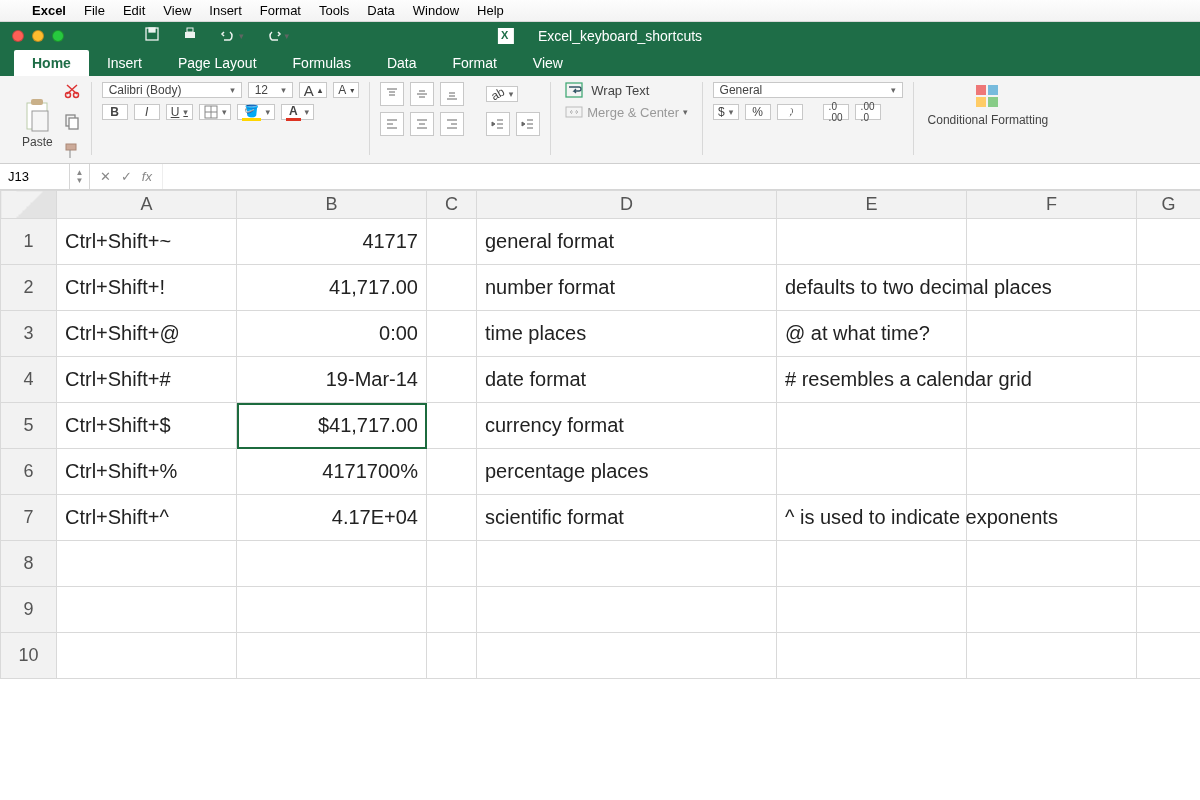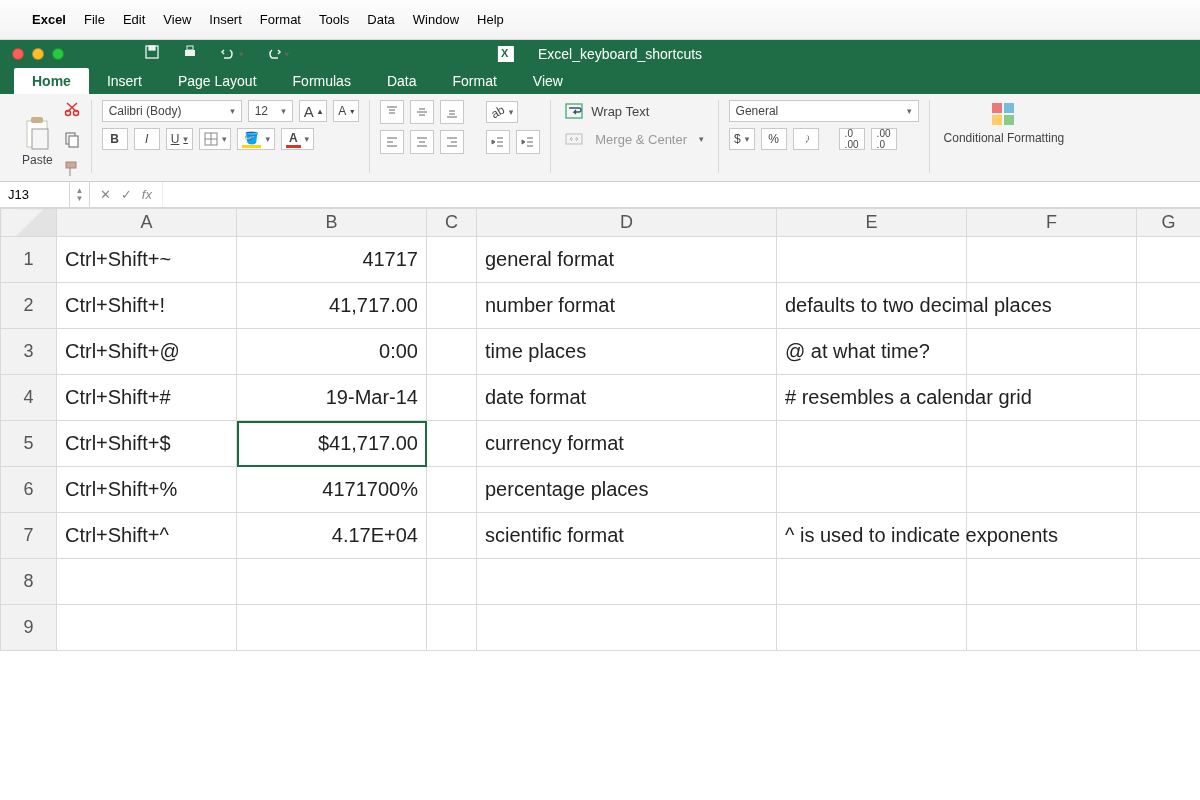--- a/index.html
+++ b/index.html
@@ -1,21 +1,21 @@
 <!DOCTYPE html>
 <html><head>
 <meta charset="utf-8">
 <style>
   * { box-sizing: border-box; }
   html, body { margin: 0; padding: 0; font-family: -apple-system, "Helvetica Neue", Arial, sans-serif; background: #fff; }
   body { width: 1200px; height: 800px; overflow: hidden; }
 
   
   .mac-menubar {
-    height: 40px; background: linear-gradient(#fdfdfd, #f3f3f3);
+    height: 22px; background: linear-gradient(#fdfdfd, #f3f3f3);
     border-bottom: 1px solid #d8d8d8;
     display: flex; align-items: center; gap: 18px;
     padding: 0 14px; font-size: 13px; color: #000;
   }
   .mac-menubar .apple { font-size: 15px; }
   .mac-menubar .bold { font-weight: 700; }
 
   
   .titlebar {
     height: 28px; background: #1e6d47;
@@ -47,21 +47,21 @@
     background: #f4f4f4; border-bottom: 1px solid #cfcfcf;
     padding: 6px 8px 8px 8px; display: flex; gap: 0;
   }
   .rgroup { border-right: 1px solid #d8d8d8; padding: 0 10px; display: flex; flex-direction: column; gap: 6px; }
   .rgroup:last-child { border-right: none; }
   .rowline { display: flex; align-items: center; gap: 6px; }
 
   .big-btn { display:flex; flex-direction:column; align-items:center; gap:2px; font-size:12px; color:#444; padding: 0 4px; }
 
   .control, .icon-btn, .combo {
-    border: 1px solid #c8c8c8; background: #fff; height: 22px; display:flex; align-items:center; justify-content:center; font-size:12px; color:#444;
+    border: 1px solid #c8c8c8; background: #fff; height: 16px; display:flex; align-items:center; justify-content:center; font-size:12px; color:#444;
   }
   .combo { padding: 0 6px; gap:6px; }
   .combo .caret, .icon-btn .caret, .quick .caret { font-size:9px; color:#666; }
   .icon-btn { min-width: 26px; padding: 0 4px; gap:4px; }
   .icon-btn.flat { border:none; background:transparent; }
   .sq { width:24px; height:24px; border:1px solid #c8c8c8; background:#fff; display:flex;align-items:center;justify-content:center; }
 
   .font-name { width: 140px; justify-content: space-between; }
   .font-size { width: 45px; justify-content: space-between; }
   .num-format { width: 190px; justify-content: space-between; }
@@ -290,21 +290,21 @@
     <div class="rowline">
       <div class="icon-btn flat" style="gap:8px;font-size:13px;">
         <svg width="18" height="16" stroke="#4a7" fill="none" stroke-width="1.3">
             <rect x="1" y="1" width="16" height="14"></rect>
             <path d="M4 5h10a2 2 0 0 1 0 4H9l2-2m-2 2l2 2" stroke="#356"></path>
           </svg>
         <span>Wrap Text</span>
       </div>
     </div>
     <div class="rowline">
-      <div class="icon-btn flat" style="gap:12px;font-size:13px;color:#999;">
+      <div class="icon-btn flat" style="gap:4px;font-size:13px;color:#999;">
         <svg width="18" height="16" stroke="#bbb" fill="none">
             <rect x="1" y="3" width="16" height="10"></rect>
             <path d="M5 8h3m2 0h3M7 6l-2 2 2 2m4-4l2 2-2 2"></path>
           </svg>
         <span>Merge &amp; Center</span>
           <span class="caret">▾</span>
       </div>
     </div>
   </div>
 
@@ -467,15 +467,25 @@
         <tr>
           <td class="rowhdr">9</td>
           <td></td>
           <td class="num"></td>
           <td></td>
           <td></td>
           <td></td>
           <td></td>
           <td></td>
         </tr>
+        <tr>
+          <td class="rowhdr">10</td>
+          <td></td>
+          <td class="num"></td>
+          <td></td>
+          <td></td>
+          <td></td>
+          <td></td>
+          <td></td>
+        </tr>
       </tbody>
   </table>
 </div>
 
 </body></html>

